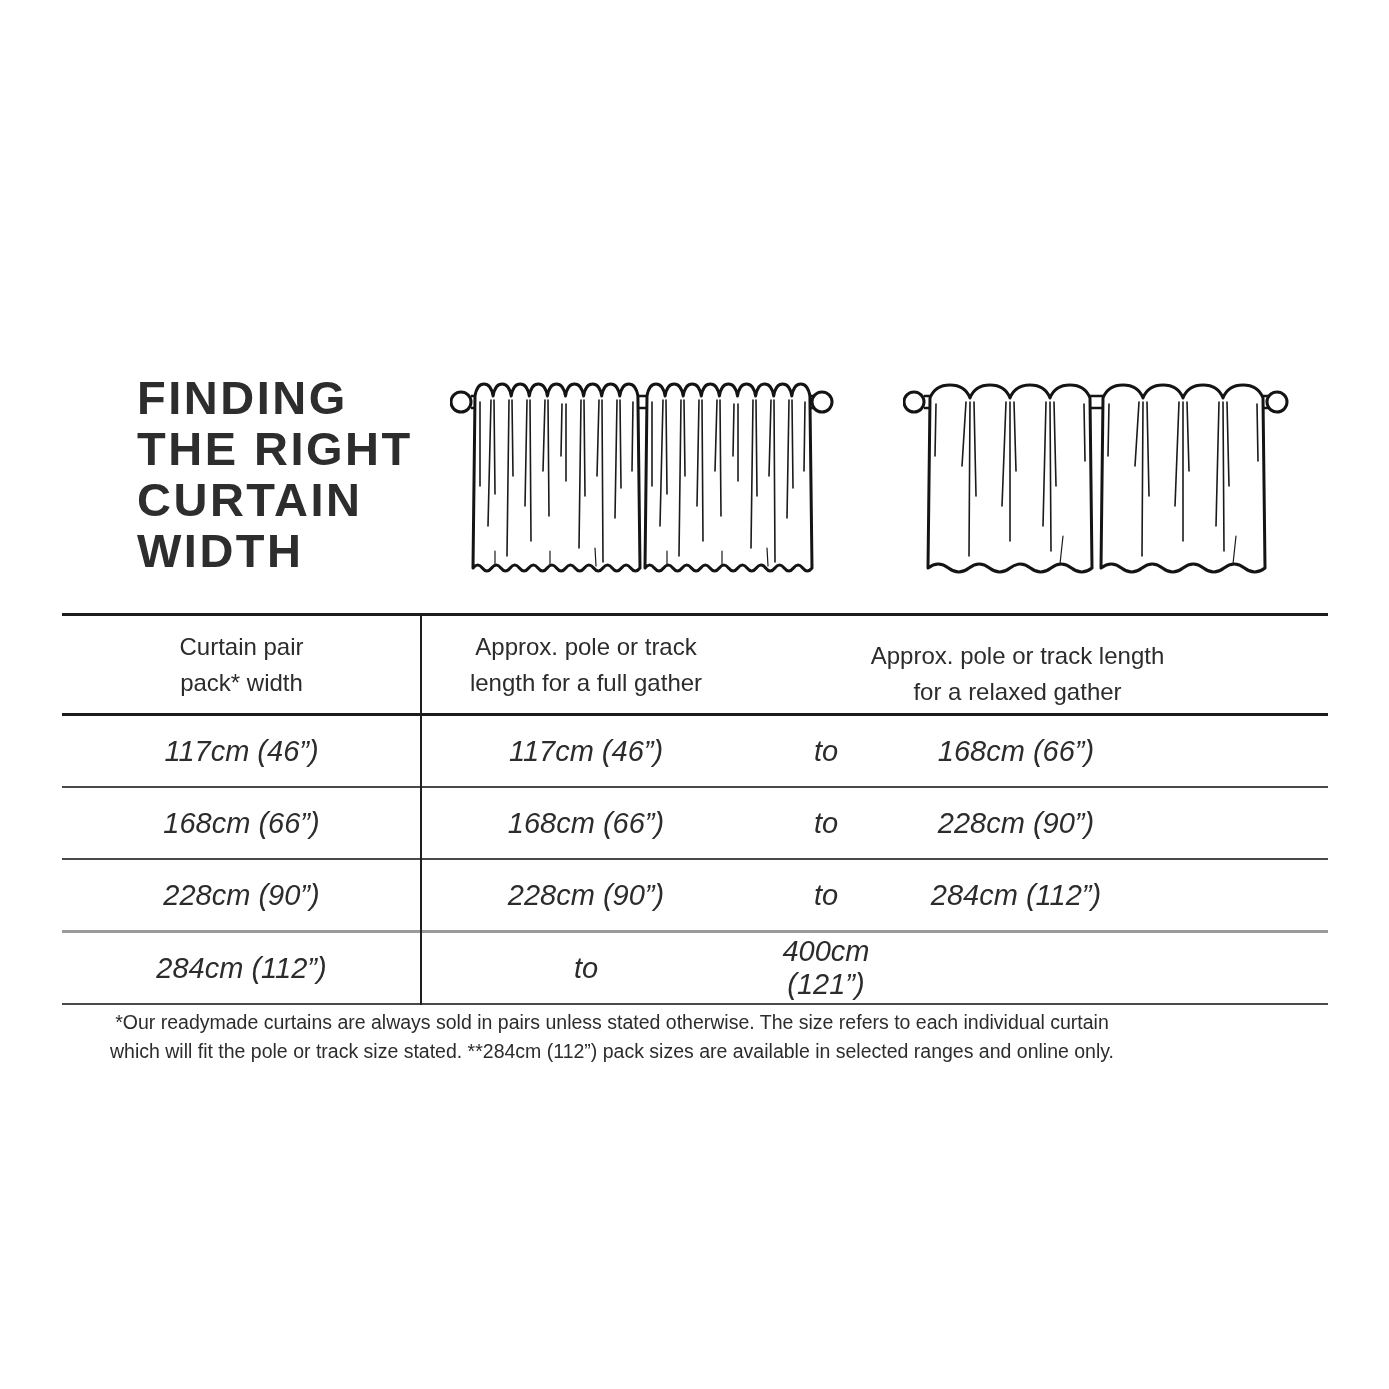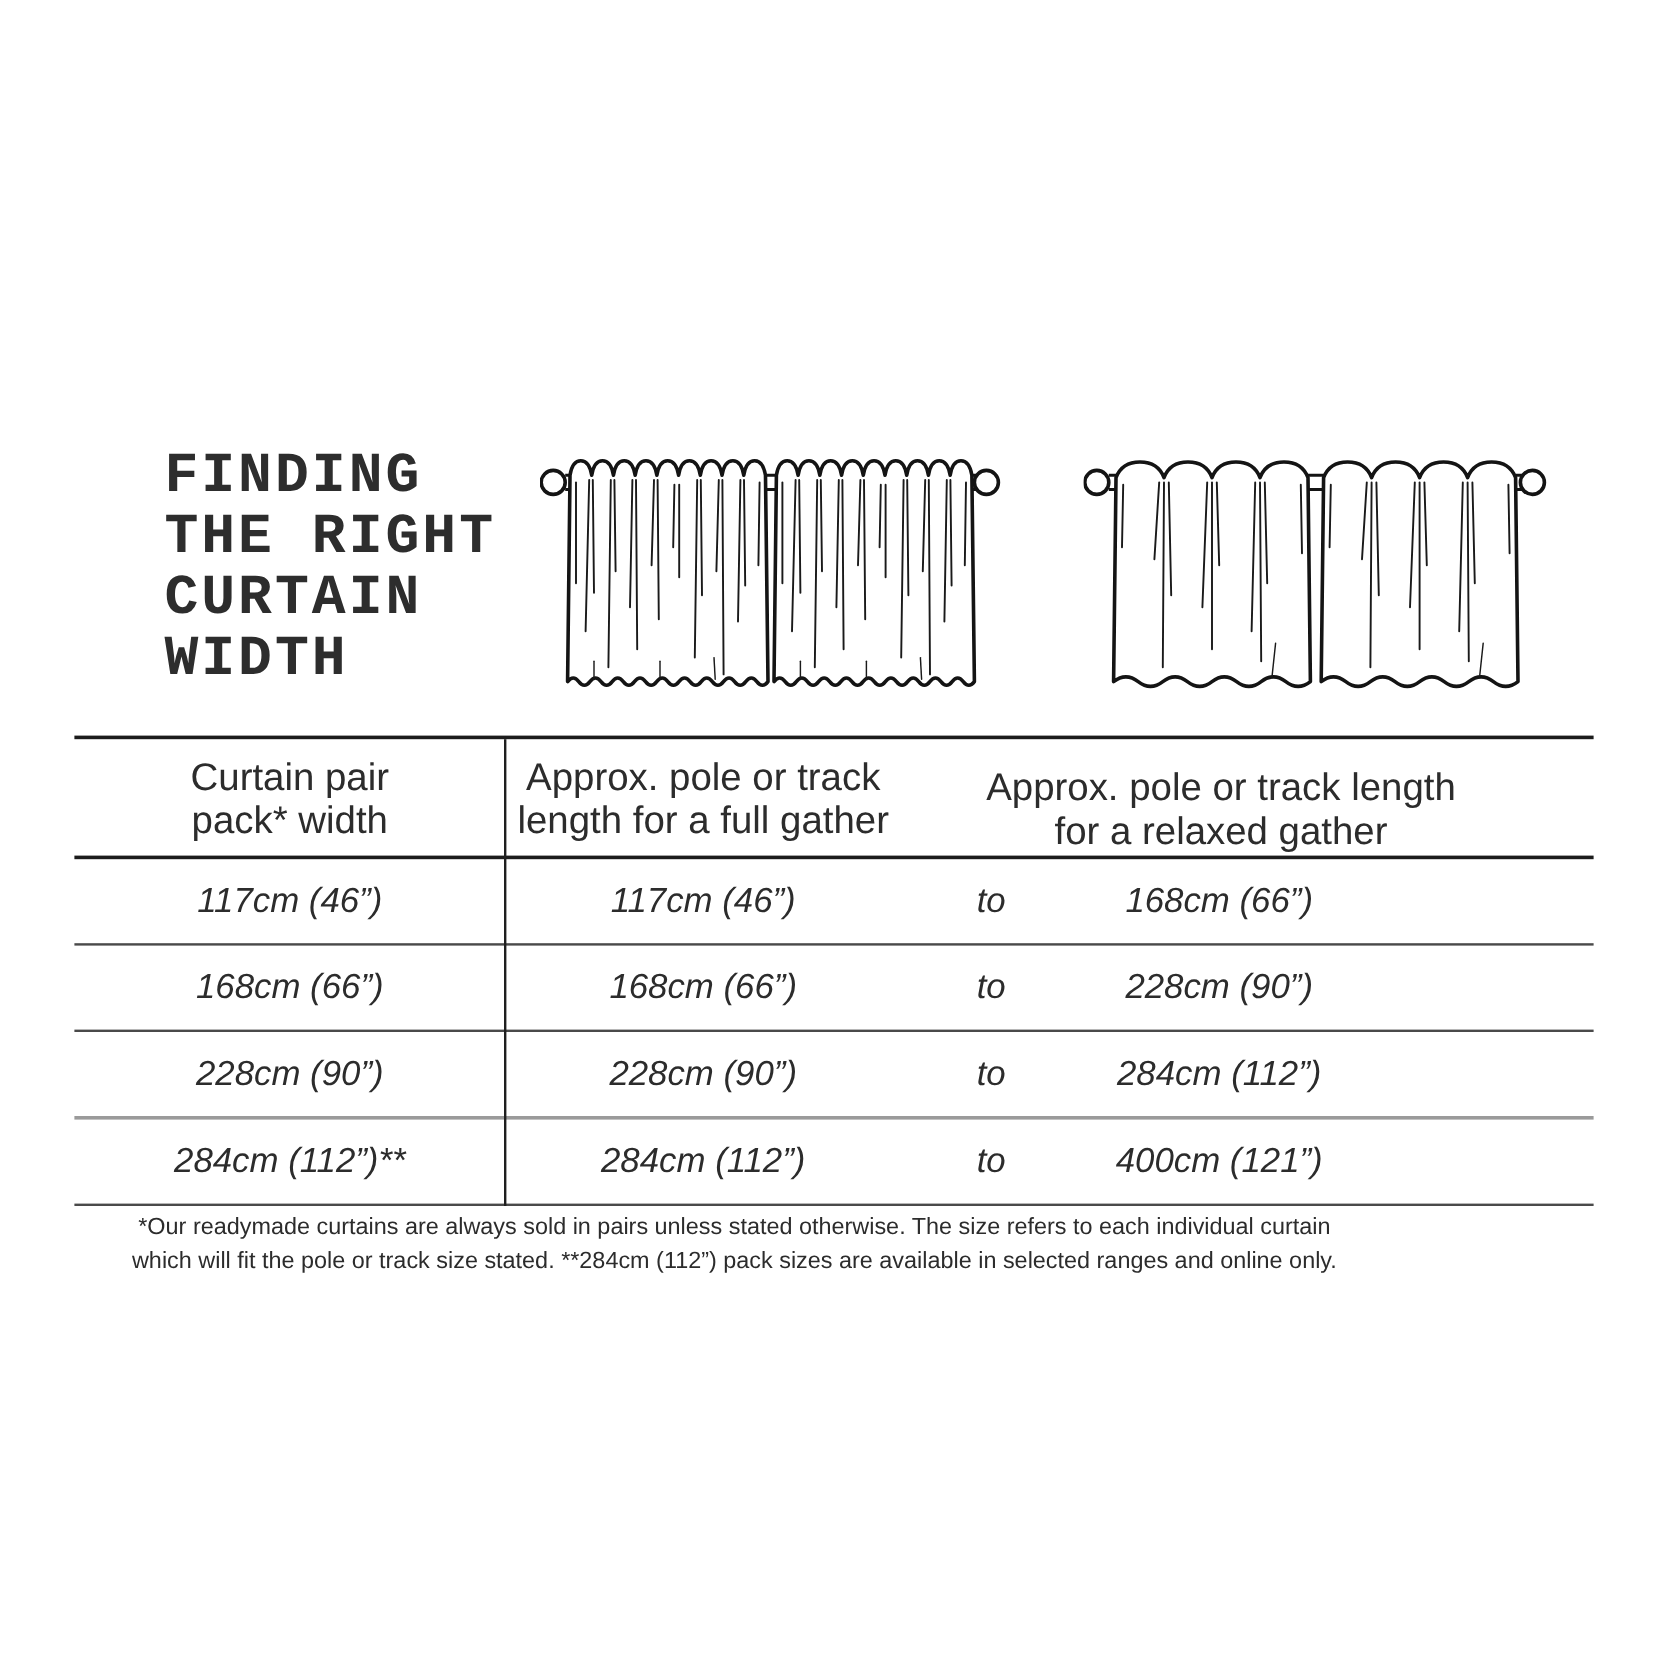--- a/index.html
+++ b/index.html
@@ -10,21 +10,20 @@
     overflow:hidden;
     font-family:"Liberation Sans", sans-serif;
     color:#2d2d2d;
   }
   .page-title{
     position:absolute;left:137px;top:372px;
     font-size:47px;font-weight:700;line-height:51px;
     letter-spacing:2.5px;
     white-space:pre-line;
     color:#2d2d2d;
-    font-family:Liberation Mono, monospace;
   }
   .illus{position:absolute;top:376px;}
   .illus.full{left:450px;}
   .illus.relaxed{left:903px;}
 
   .size-table{
     position:absolute;left:62px;top:613px;width:1266px;
     border-top:3px solid #1c1c1c;
     font-size:29px;color:#2c2c2c;
   }
@@ -33,21 +32,21 @@
     background:#1f1f1f;
   }
   .trow{
     display:grid;
     grid-template-columns:359px 330px 150px 230px 197px;
     align-items:center;
   }
   .trow.head{
     height:97px;
     border-bottom:3px solid #1c1c1c;
-    font-size:32px;line-height:36px;
+    font-size:24px;line-height:36px;
   }
   .trow.body{height:70px;font-style:italic;}
   .trow.sep-dark{border-bottom:2px solid #4a4a4a;}
   .trow.sep-gray{border-bottom:3px solid #9a9a9a;}
   .cell{text-align:center;white-space:pre-line;}
   .cell.relaxed-head{grid-column:3 / span 3;padding-right:44px;margin-top:18px;}
   .footnote{
     position:absolute;left:0;top:1008px;width:1224px;
     text-align:center;
     font-size:19.5px;line-height:29px;
@@ -177,21 +176,20 @@
 
     <div class="trow body sep-gray">
       <div class="cell">228cm (90”)</div>
       <div class="cell">228cm (90”)</div>
       <div class="cell">to</div>
       <div class="cell">284cm (112”)</div>
       <div class="cell"></div>
     </div>
 
     <div class="trow body sep-dark">
-      <div class="cell">284cm (112”)**</div>
       <div class="cell">284cm (112”)</div>
       <div class="cell">to</div>
       <div class="cell">400cm (121”)</div>
       <div class="cell"></div>
     </div>
   </div>
 
   <div class="footnote">*Our readymade curtains are always sold in pairs unless stated otherwise. The size refers to each individual curtain
 which will fit the pole or track size stated. **284cm (112”) pack sizes are available in selected ranges and online only.</div>
 

